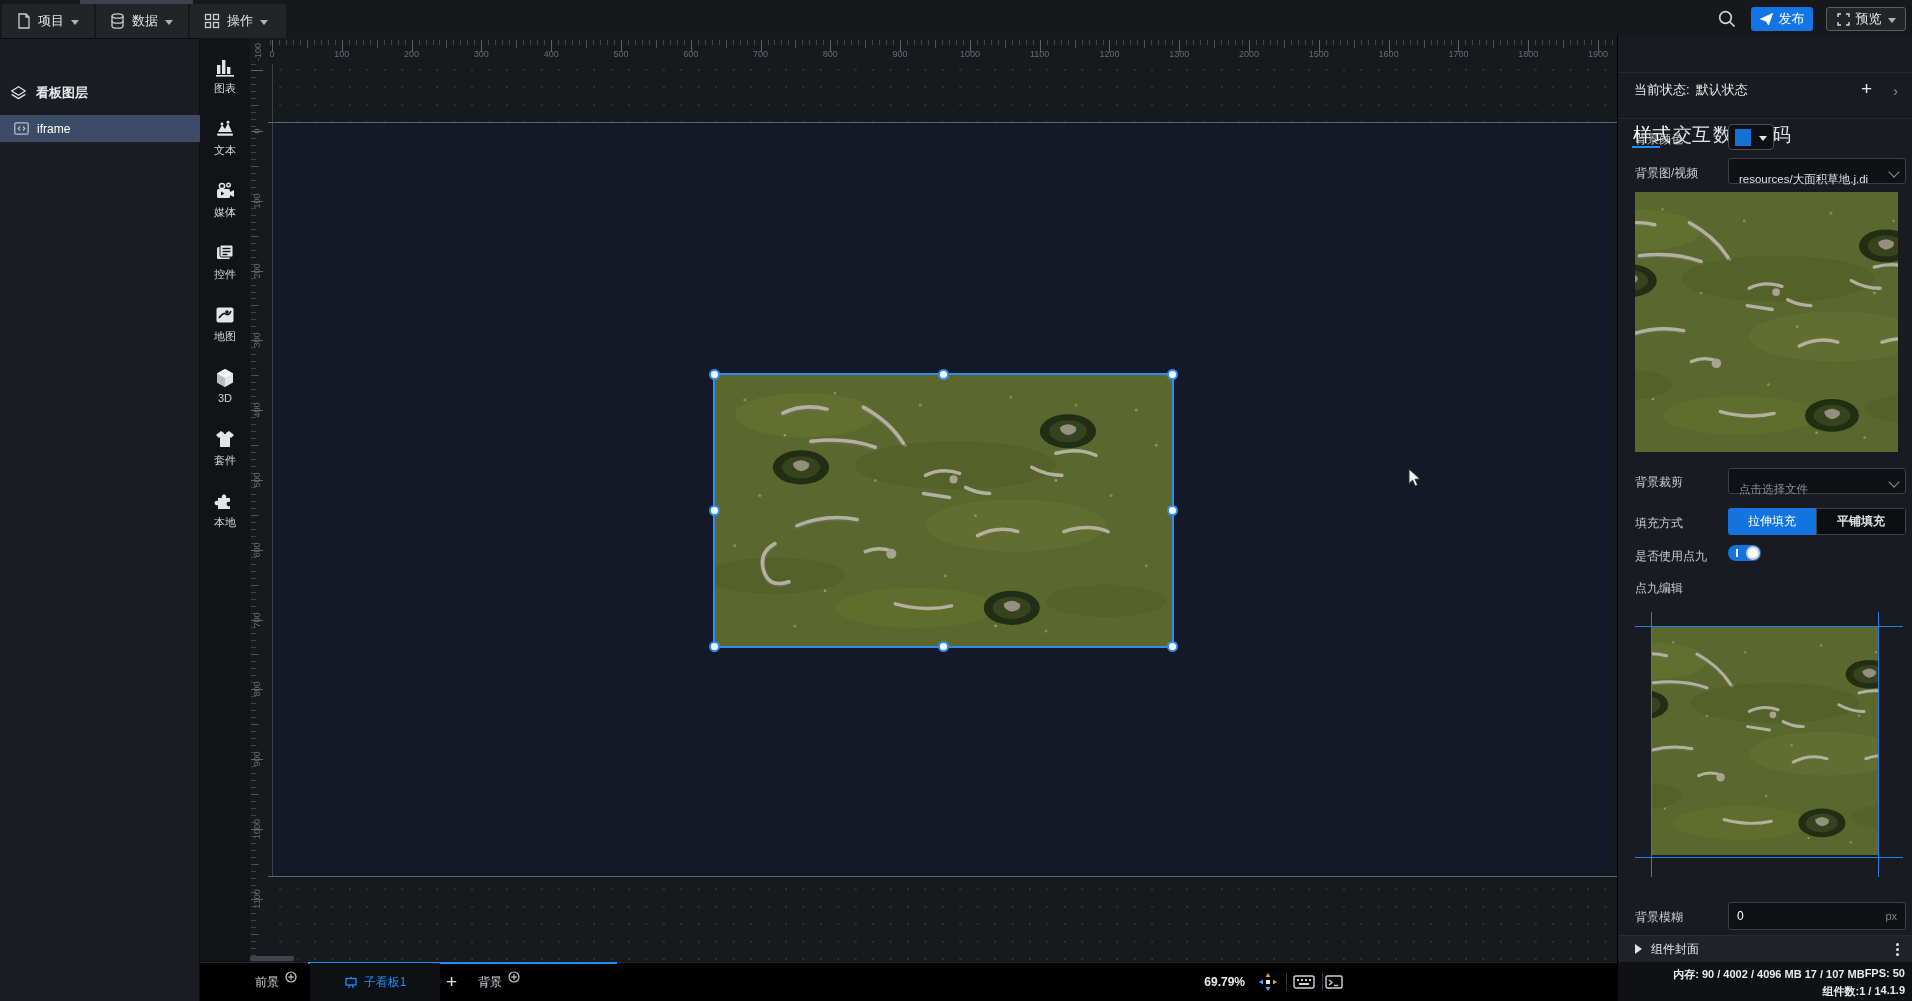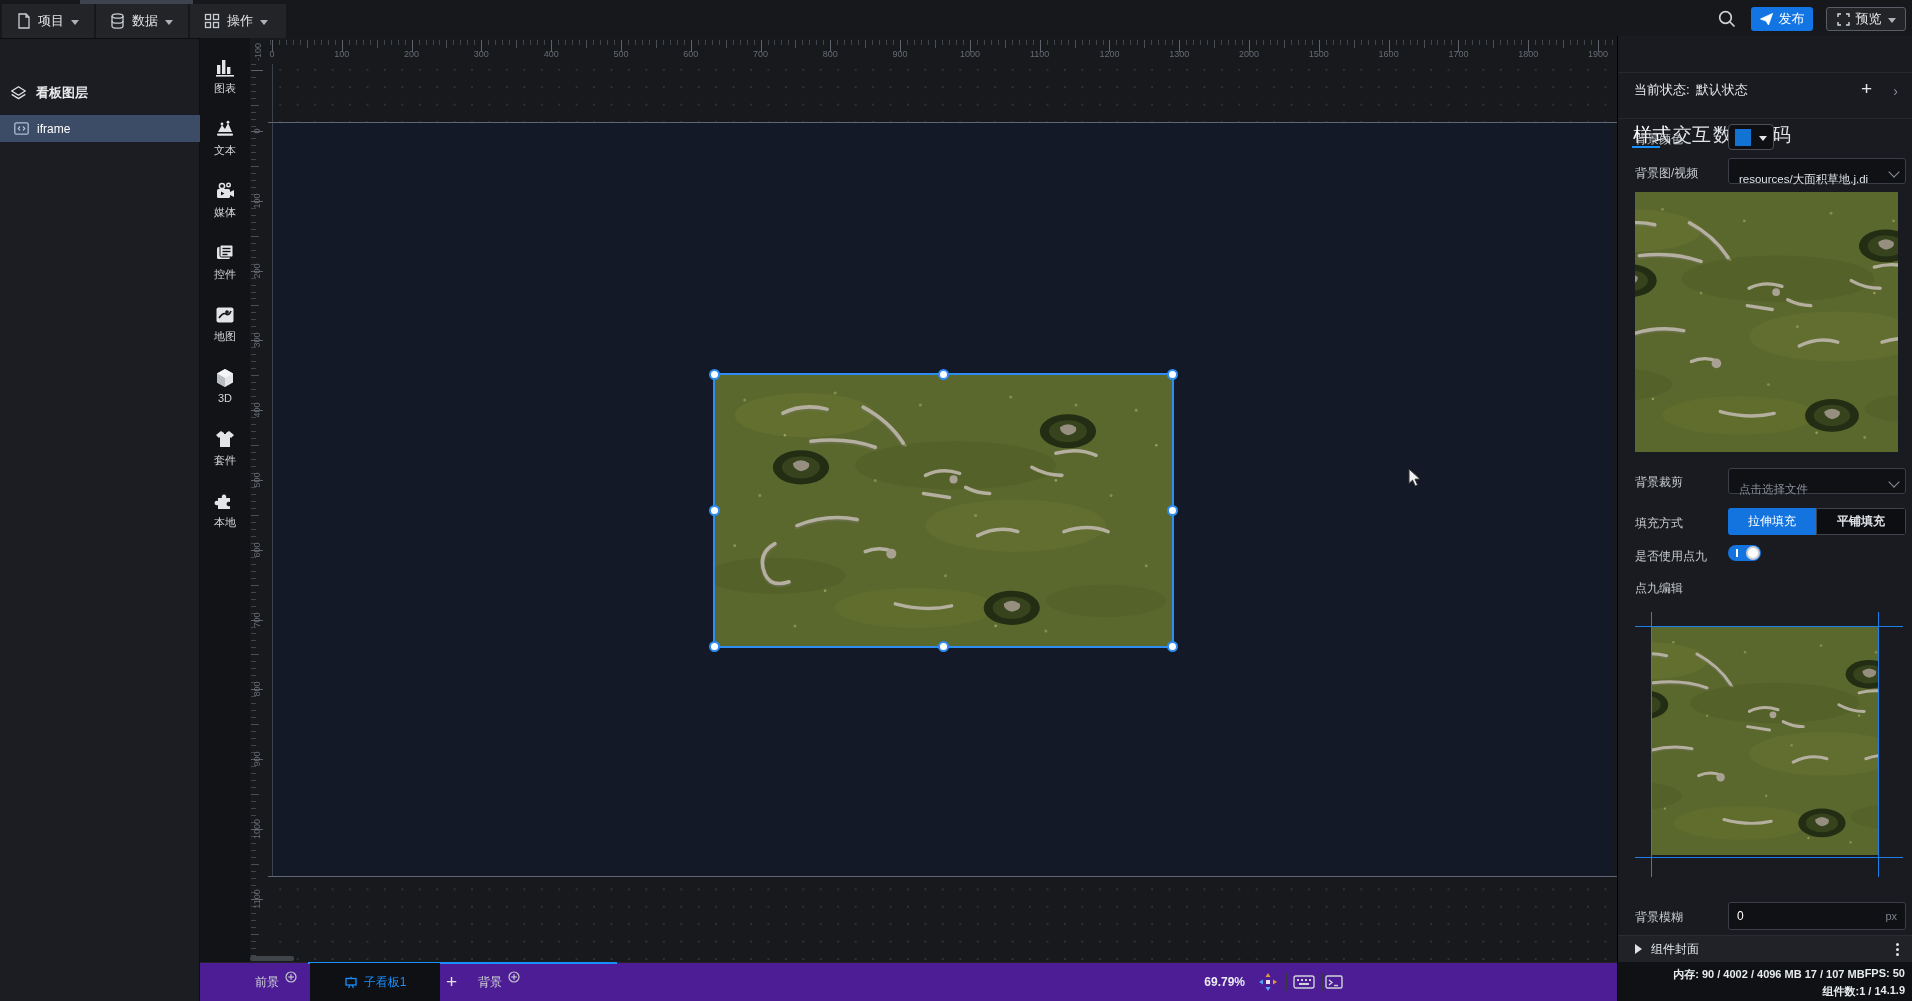--- a/index.html
+++ b/index.html
@@ -52,21 +52,21 @@
      background-image:radial-gradient(circle,#2e313a 1.2px,transparent 1.4px);background-size:17.45px 17.45px;background-position:3.5px 14.5px;}
   #board{left:4px;top:58px;width:1341px;height:754px;background:#131927;}
   .board-edge{position:absolute;left:0;width:1349px;height:1px;background:#5e6675;}
   #zero-line{left:4px;top:0;width:1px;height:812px;background:rgba(90,98,112,.55);}
   #selection{left:447px;top:311px;width:457px;height:271px;outline:2px solid #2e8cf5;}
   .grass{width:100%;height:100%;}
   .hd{position:absolute;width:11px;height:11px;border-radius:50%;background:#fff;border:2px solid #2e8cf5;box-sizing:border-box;}
   #hscroll{left:0;top:918px;width:44px;height:5px;background:#40444b;border-radius:2px;}
 
   
-  #bottombar{left:200px;top:962px;width:1417px;height:39px;background:#4c1d95;border-top:1px solid #222429;box-sizing:border-box;}
+  #bottombar{left:200px;top:962px;width:1417px;height:39px;background:#000000;border-top:1px solid #222429;box-sizing:border-box;}
   .bb-item{position:absolute;top:0;height:38px;display:flex;align-items:center;gap:6px;color:#cfd2d6;font-size:12px;}
   #tab-active{left:110px;width:130px;background:#0e1014;justify-content:center;color:#1890ff;}
   #tab-underline{position:absolute;left:108px;top:-1px;width:309px;height:2px;background:#1890ff;}
   .sup-plus{margin-top:-10px;}
   #zoom-label{position:absolute;right:372px;top:0;height:38px;display:flex;align-items:center;color:#e8eaed;font-weight:bold;font-size:12px;}
   .bb-sep{position:absolute;top:10px;width:1px;height:18px;background:#35383e;}
   .bb-icon{position:absolute;top:8px;width:22px;height:22px;display:flex;align-items:center;justify-content:center;}
 
   
   #inspector{left:1617px;top:36px;width:295px;height:965px;background:#191b20;border-left:1px solid #000;box-sizing:border-box;}

